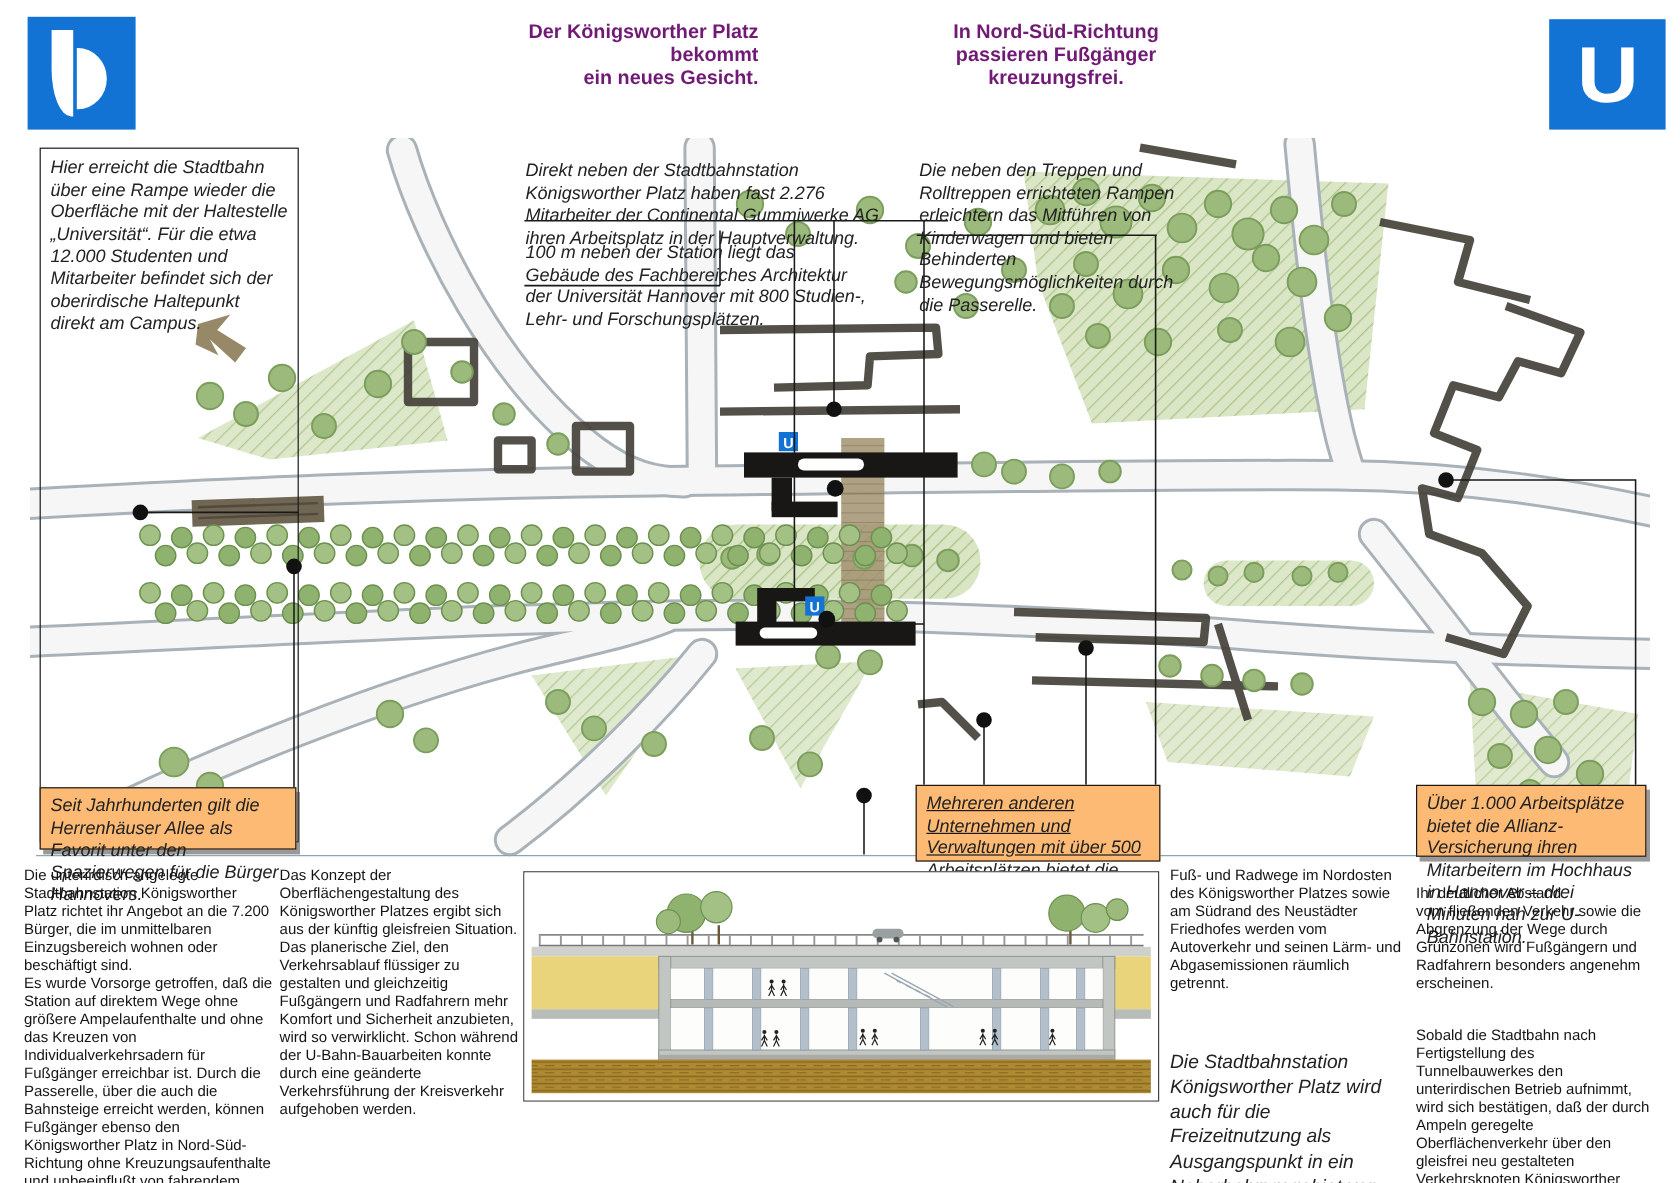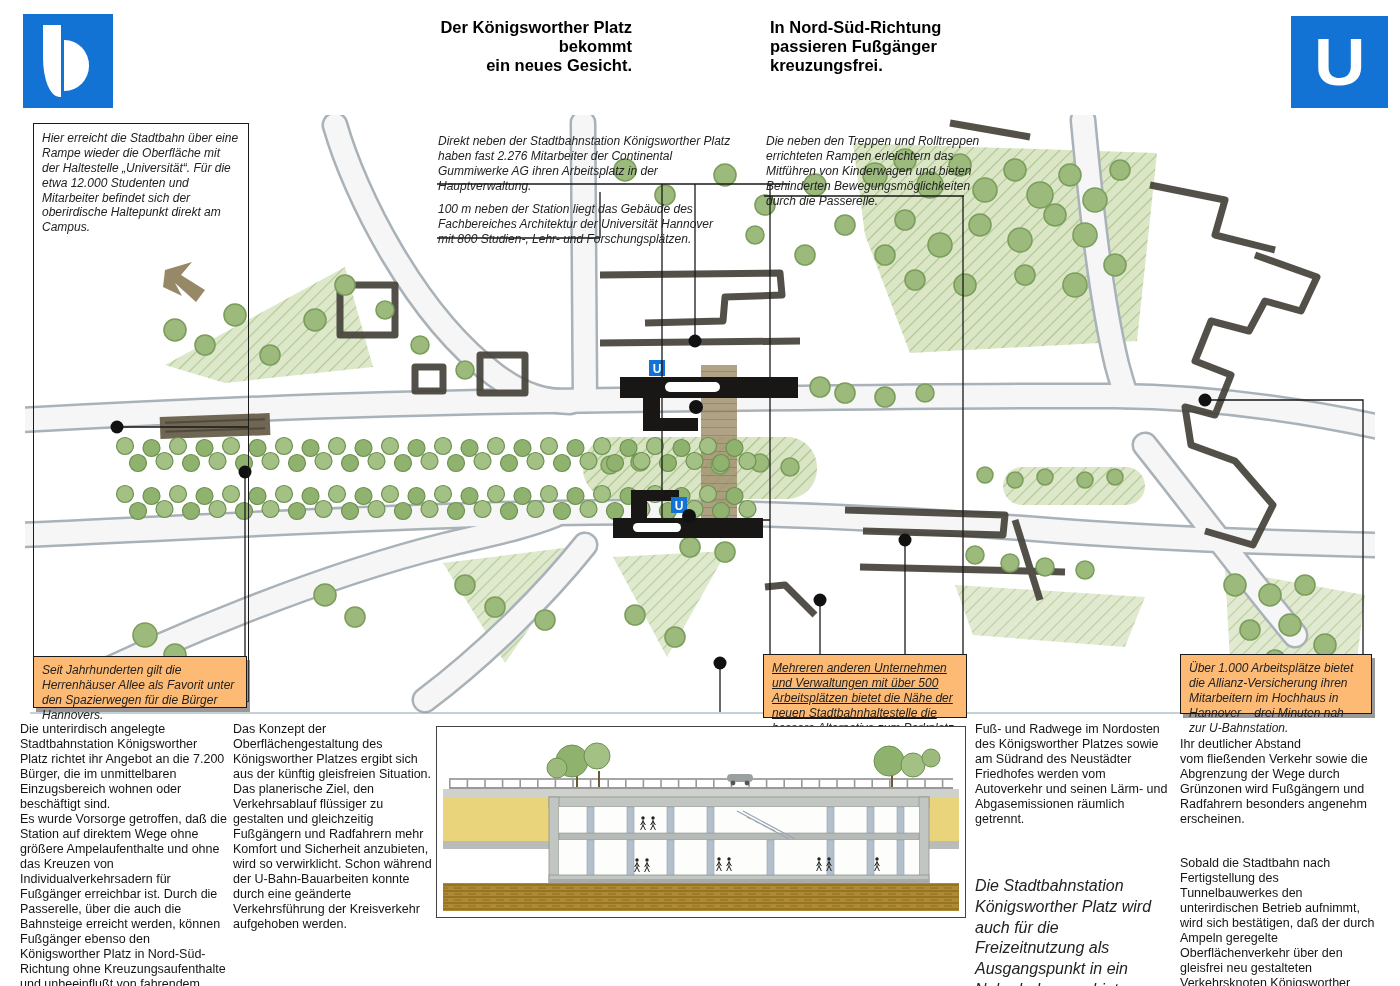--- a/index.html
+++ b/index.html
@@ -8,25 +8,25 @@
   .abs{position:absolute;}
   
   .logo{background:#1273d4;}
   .logo-left{left:23px;top:14px;width:90px;height:94px;}
   .logo-right{left:1291px;top:16px;width:97px;height:92px;display:flex;align-items:center;justify-content:center;}
   .logo-right .uletter{color:#fff;font-size:66px;font-weight:bold;line-height:1;transform:scaleX(1.08);}
   .logo-b-bar{position:absolute;left:22%;top:12%;width:20%;height:76%;background:#fff;border-bottom-left-radius:90% 55%;}
   .logo-b-disc{position:absolute;left:46%;top:28%;width:27%;height:54%;background:#fff;
                border-radius:0 100% 100% 0 / 0 50% 50% 0;}
   
-  .headline{font-weight:bold;font-size:16.5px;line-height:1.14;white-space:pre-line;color:#000000;}
+  .headline{font-weight:bold;font-size:16.5px;line-height:1.14;white-space:pre-line;color:#701a75;}
   .headline.left{left:420px;top:18px;width:212px;text-align:right;}
-  .headline.right{left:770px;top:18px;width:220px;text-align:left;}
+  .headline.right{left:770px;top:18px;width:220px;text-align:center;}
   
-  .callout{font-style:italic;font-size:12px;line-height:1.24;color:#222;}
+  .callout{font-style:italic;font-size:15px;line-height:1.24;color:#222;}
   .boxed{border:1px solid #1a1a1a;background:#fdba74;}
   .shadowed{box-shadow:3px 4px 0 rgba(70,70,70,.55);}
   .frame{border:1px solid #1a1a1a;background:transparent;pointer-events:none;}
   
   .bodycol{font-size:12.5px;line-height:1.2;white-space:pre-line;color:#141414;}
   .caption{font-style:italic;font-size:16px;line-height:1.3;color:#222;}
   .section-box{border:1px solid #444;background:#fff;}
   svg{display:block;}
 </style>
 </head>

